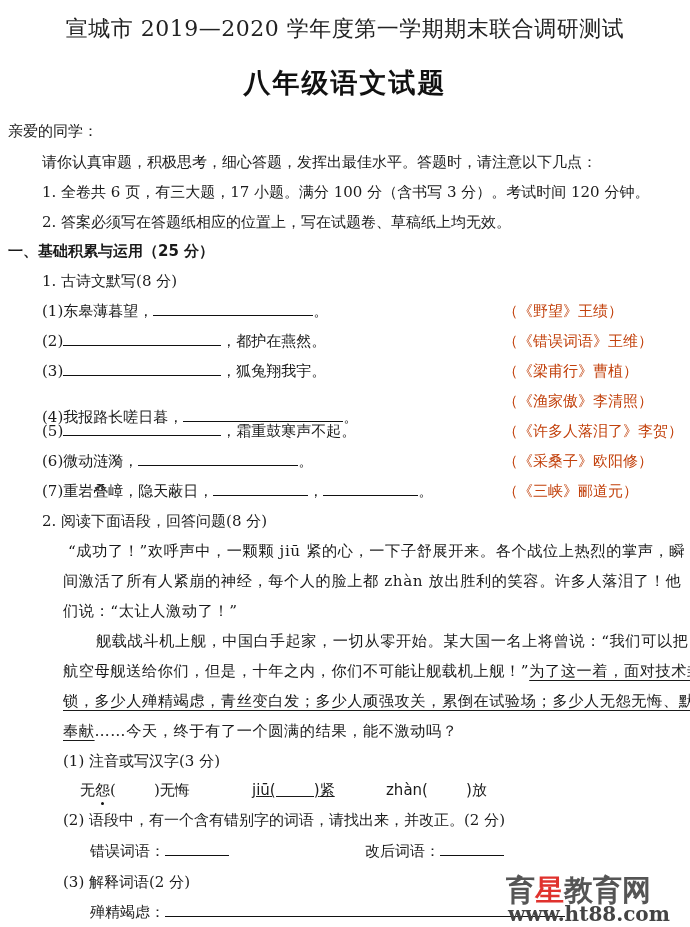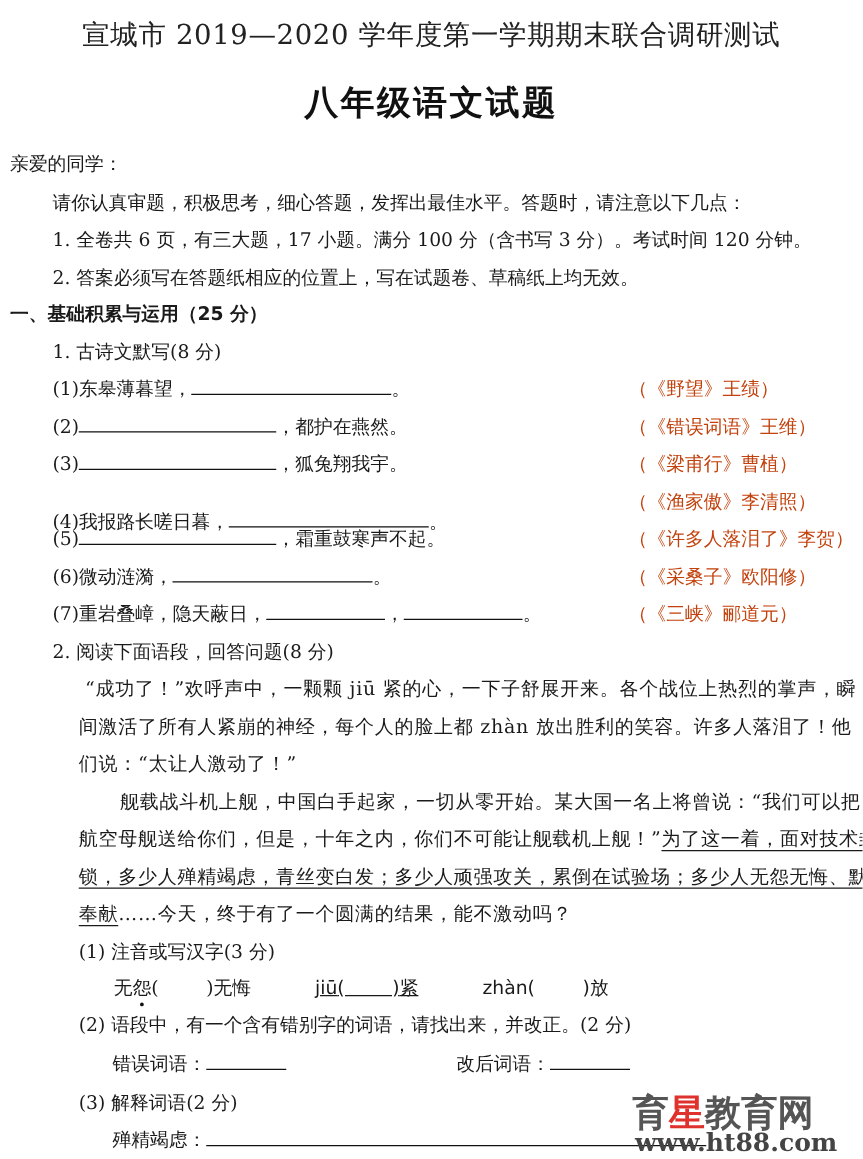--- a/index.html
+++ b/index.html
@@ -82,21 +82,21 @@
 <div class="abs para serif" style="left:96px; top:631px;">舰载战斗机上舰，中国白手起家，一切从零开始。某大国一名上将曾说：“我们可以把</div>
 <div class="abs para serif" style="left:63px; top:661px;">
   <span>航空母舰送给你们，但是，十年之内，你们不可能让舰载机上舰！”</span><span class="ul">为了这一着，面对技术封</span>
 </div>
 <div class="abs para serif ul" style="left:63px; top:691px;">锁，多少人殚精竭虑，青丝变白发；多少人顽强攻关，累倒在试验场；多少人无怨无悔、默默</div>
 <div class="abs para serif" style="left:63px; top:721px;">
   <span class="ul">奉献</span><span>……今天，终于有了一个圆满的结果，能不激动吗？</span>
 </div>
 
 <div class="abs line serif" style="left:63px; top:751px;">(1) 注音或写汉字(3 分)</div>
-<div class="abs line serif" style="left:91px; top:780px;">
+<div class="abs line serif" style="left:80px; top:780px;">
   <span>无</span><span class="dot-under">怨</span><span style="white-space:pre">(        )</span><span>无悔</span>
 </div>
 <div class="abs line sans" style="left:252px; top:780px;text-decoration:underline;">
   <span>jiū</span><span style="white-space:pre">(        )</span><span class="serif">紧</span>
 </div>
 <div class="abs line sans" style="left:386px; top:780px;">
   <span>zhàn</span><span style="white-space:pre">(        )</span><span class="serif">放</span>
 </div>
 
 <div class="abs line serif" style="left:63px; top:810px;">(2) 语段中，有一个含有错别字的词语，请找出来，并改正。(2 分)</div>

